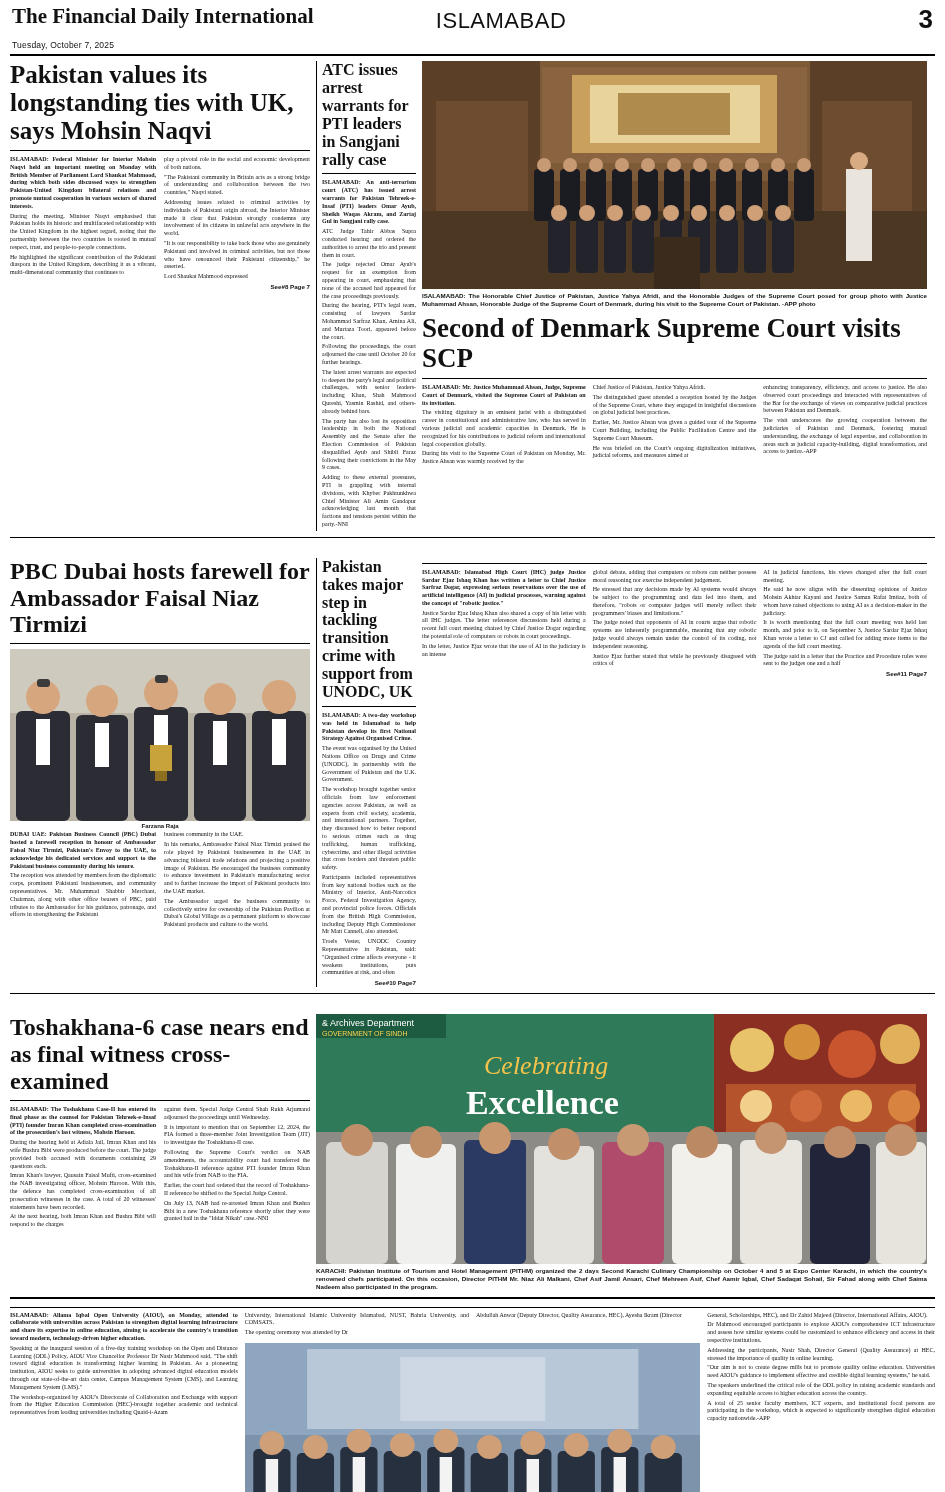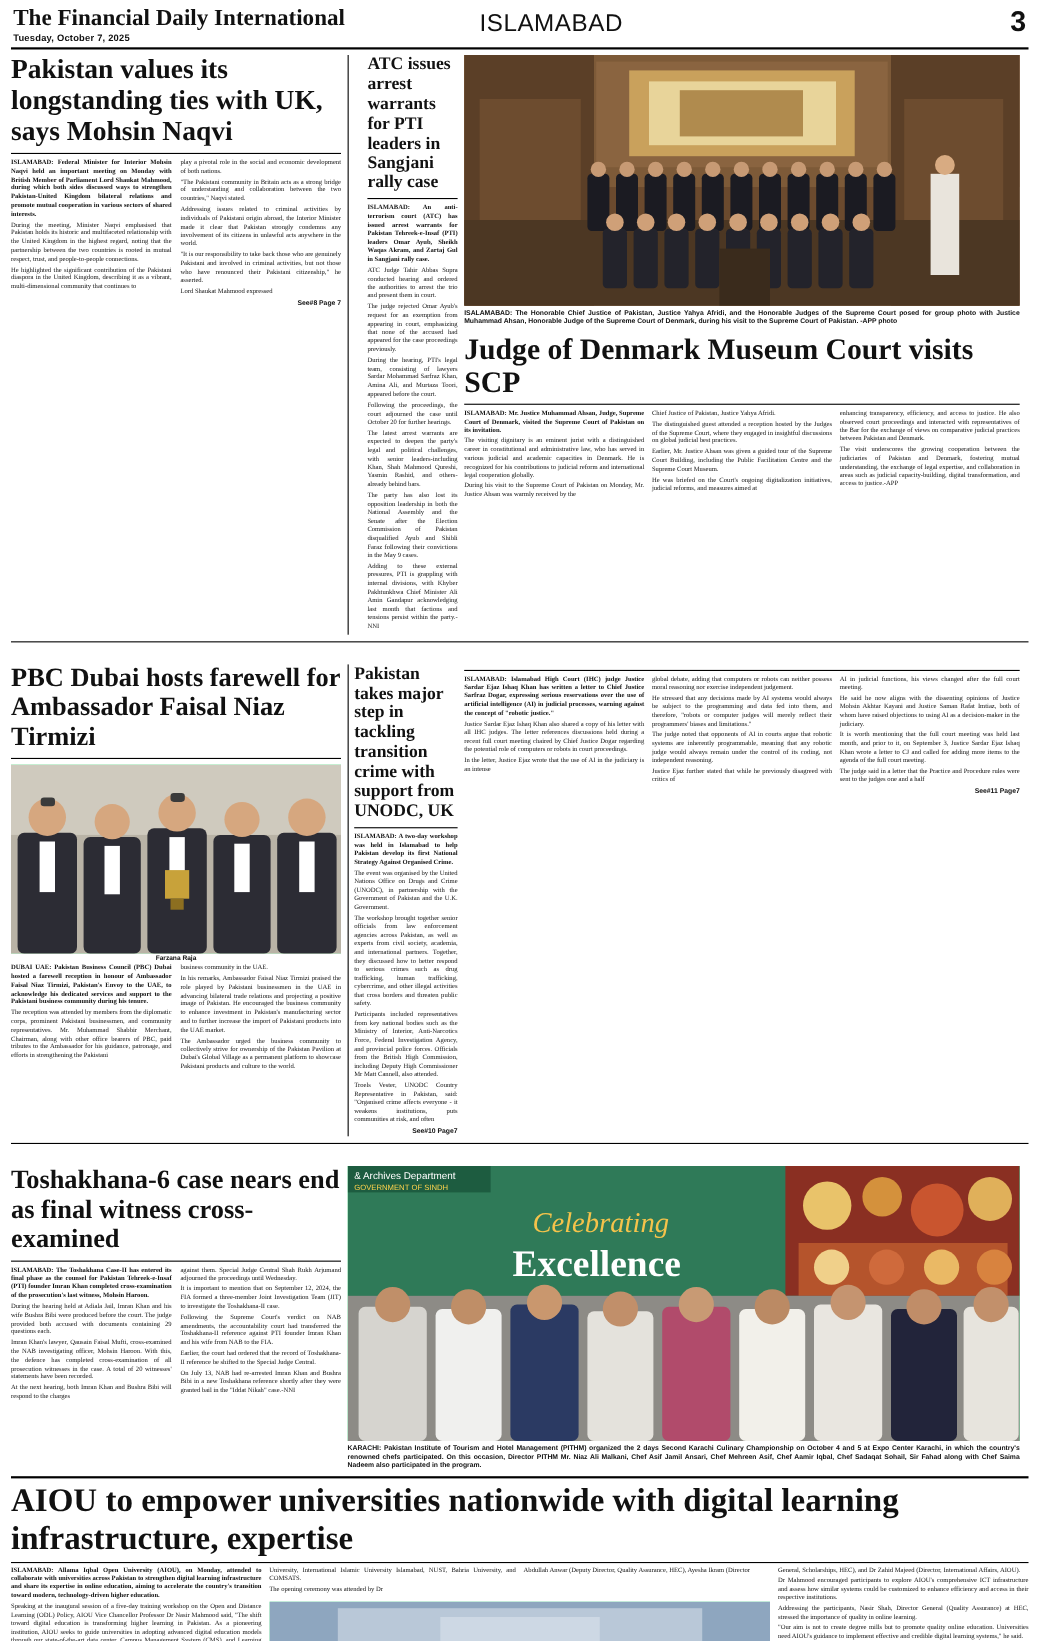--- a/index.html
+++ b/index.html
@@ -19,21 +19,21 @@
     display:flex; align-items:flex-start; justify-content:space-between;
     border-bottom:2px solid #000; padding:6px 2px 4px 2px;
   }
   .mast-left { display:flex; flex-direction:column; }
   .mast-title {
     font-family:"Liberation Serif", serif;
     font-weight:bold; font-size:21px; letter-spacing:0px; line-height:1;
   }
   .mast-date {
     font-family:"Liberation Sans", sans-serif;
-    font-size:8.5px; font-weight:bold; margin-top:2px; letter-spacing:0.2px;
+    font-size:8.5px; font-weight:normal; margin-top:13px; letter-spacing:0.2px;
   }
   .mast-section {
     font-family:"Liberation Sans", sans-serif;
     font-size:22px; letter-spacing:0.5px; margin-top:2px; margin-right:230px;
   }
   .mast-pageno {
     font-family:"Liberation Sans", sans-serif;
     font-size:26px; font-weight:bold; margin-top:-2px;
   }
 
@@ -123,21 +123,21 @@
           <p>play a pivotal role in the social and economic development of both nations.</p>
           <p>"The Pakistani community in Britain acts as a strong bridge of understanding and collaboration between the two countries," Naqvi stated.</p>
           <p>Addressing issues related to criminal activities by individuals of Pakistani origin abroad, the Interior Minister made it clear that Pakistan strongly condemns any involvement of its citizens in unlawful acts anywhere in the world.</p>
           <p>"It is our responsibility to take back those who are genuinely Pakistani and involved in criminal activities, but not those who have renounced their Pakistani citizenship," he asserted.</p>
           <p>Lord Shaukat Mahmood expressed</p>
           <div class="jump">See#8 Page 7</div>
         </div>
       </div>
     </div>
 
-    <div class="col-b vline" style="padding-left:17px;">
+    <div class="col-b vline" style="padding-left:5px;">
       <div class="hl sec-hl-3">ATC issues arrest warrants for PTI leaders in Sangjani rally case</div>
       <div class="rule"></div>
       <div class="body-col">
         <p class="lead">ISLAMABAD: An anti-terrorism court (ATC) has issued arrest warrants for Pakistan Tehreek-e-Insaf (PTI) leaders Omar Ayub, Sheikh Waqas Akram, and Zartaj Gul in Sangjani rally case.</p>
         <p>ATC Judge Tahir Abbas Supra conducted hearing and ordered the authorities to arrest the trio and present them in court.</p>
         <p>The judge rejected Omar Ayub's request for an exemption from appearing in court, emphasizing that none of the accused had appeared for the case proceedings previously.</p>
         <p>During the hearing, PTI's legal team, consisting of lawyers Sardar Mohammad Sarfraz Khan, Amina Ali, and Murtaza Toori, appeared before the court.</p>
         <p>Following the proceedings, the court adjourned the case until October 20 for further hearings.</p>
         <p>The latest arrest warrants are expected to deepen the party's legal and political challenges, with senior leaders-including Khan, Shah Mahmood Qureshi, Yasmin Rashid, and others-already behind bars.</p>
         <p>The party has also lost its opposition leadership in both the National Assembly and the Senate after the Election Commission of Pakistan disqualified Ayub and Shibli Faraz following their convictions in the May 9 cases.</p>
@@ -206,21 +206,21 @@
             <circle cx="305" cy="152" r="8"></circle>
               <circle cx="333" cy="152" r="8"></circle>
               <circle cx="361" cy="152" r="8"></circle>
           </g>
           <rect x="232" y="176" width="46" height="52" fill="#3a2b1c"></rect>
           <rect x="424" y="108" width="26" height="92" fill="#e9e4dc"></rect>
           <circle cx="437" cy="100" r="9" fill="#d8ab82"></circle>
         </svg>
       </div>
       <div class="caption" style="margin-top:3px;">ISALAMABAD: The Honorable Chief Justice of Pakistan, Justice Yahya Afridi, and the Honorable Judges of the Supreme Court posed for group photo with Justice Muhammad Ahsan, Honorable Judge of the Supreme Court of Denmark, during his visit to the Supreme Court of Pakistan. -APP photo</div>
-      <div class="hl sec-hl-4" style="margin-top:5px;">Judge of Denmark Museum Court visits SCP</div>
+      <div class="hl sec-hl-4" style="margin-top:5px;">Second of Denmark Supreme Court visits SCP</div>
       <div class="rule"></div>
       <div class="three-col">
         <div class="body-col" style="flex:1">
           <p class="lead">ISLAMABAD: Mr. Justice Muhammad Ahsan, Judge, Supreme Court of Denmark, visited the Supreme Court of Pakistan on its invitation.</p>
           <p>The visiting dignitary is an eminent jurist with a distinguished career in constitutional and administrative law, who has served in various judicial and academic capacities in Denmark. He is recognized for his contributions to judicial reform and international legal cooperation globally.</p>
           <p>During his visit to the Supreme Court of Pakistan on Monday, Mr. Justice Ahsan was warmly received by the</p>
         </div>
         <div class="body-col" style="flex:1">
           <p>Chief Justice of Pakistan, Justice Yahya Afridi.</p>
           <p>The distinguished guest attended a reception hosted by the Judges of the Supreme Court, where they engaged in insightful discussions on global judicial best practices.</p>
@@ -395,21 +395,20 @@
             <rect x="560" y="128" width="50" height="122" rx="6" fill="#e7e4dd"></rect>
             <circle cx="585" cy="126" r="16" fill="#c2906b"></circle>
           </g>
         </svg>
       </div>
       <div class="caption" style="margin-top:3px;">KARACHI: Pakistan Institute of Tourism and Hotel Management (PITHM) organized the 2 days Second Karachi Culinary Championship on October 4 and 5 at Expo Center Karachi, in which the country's renowned chefs participated. On this occasion, Director PITHM Mr. Niaz Ali Malkani, Chef Asif Jamil Ansari, Chef Mehreen Asif, Chef Aamir Iqbal, Chef Sadaqat Sohail, Sir Fahad along with Chef Saima Nadeem also participated in the program.</div>
     </div>
   </div>
 
   <div class="bottom-band">
-    <div class="hl sec-hl-6">AIOU to empower universities nationwide with digital learning infrastructure, expertise</div>
     <div class="rule" style="margin:4px 0;"></div>
     <div class="four-col">
       <div class="body-col" style="flex:1">
         <p class="lead">ISLAMABAD: Allama Iqbal Open University (AIOU), on Monday, attended to collaborate with universities across Pakistan to strengthen digital learning infrastructure and share its expertise in online education, aiming to accelerate the country's transition toward modern, technology-driven higher education.</p>
         <p>Speaking at the inaugural session of a five-day training workshop on the Open and Distance Learning (ODL) Policy, AIOU Vice Chancellor Professor Dr Nasir Mahmood said, "The shift toward digital education is transforming higher learning in Pakistan. As a pioneering institution, AIOU seeks to guide universities in adopting advanced digital education models through our state-of-the-art data center, Campus Management System (CMS), and Learning Management System (LMS)."</p>
         <p>The workshop-organized by AIOU's Directorate of Collaboration and Exchange with support from the Higher Education Commission (HEC)-brought together academic and technical representatives from leading universities including Quaid-i-Azam</p>
       </div>
       <div style="flex:2;">
         <div style="display:flex; gap:7px;">
           <div class="body-col" style="flex:1">

